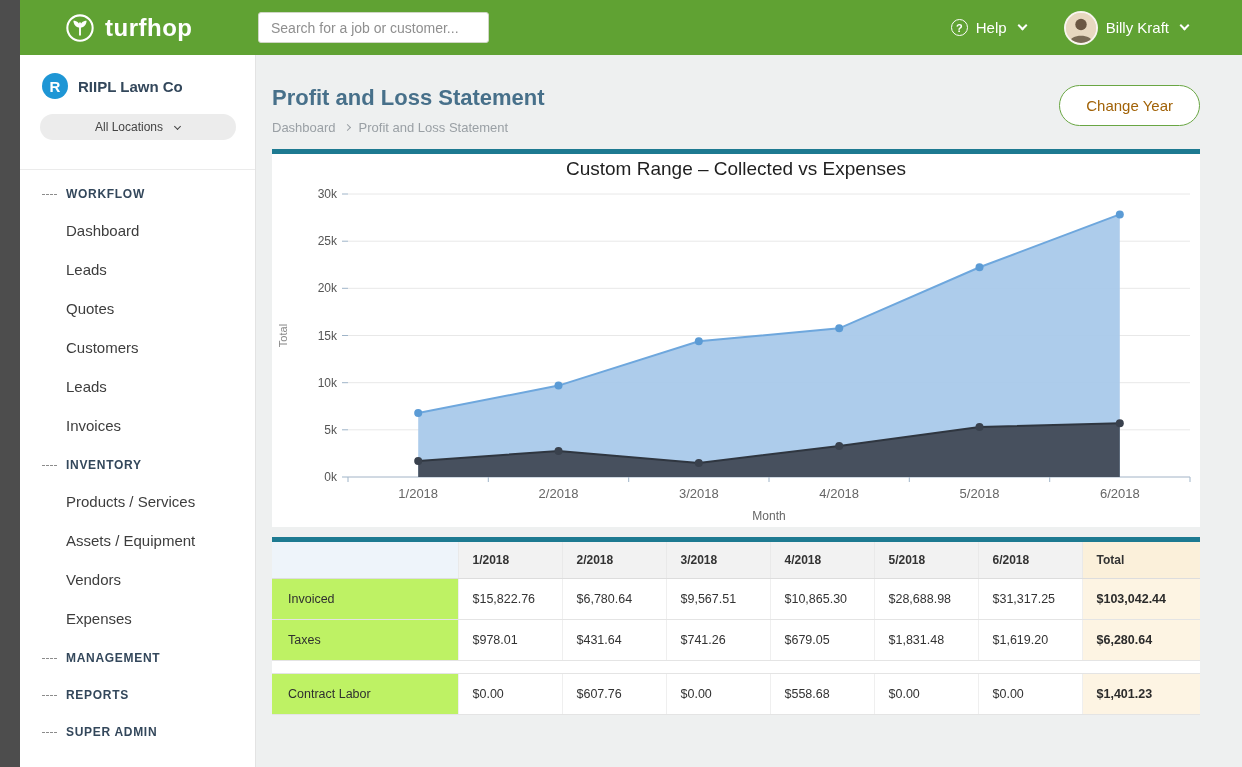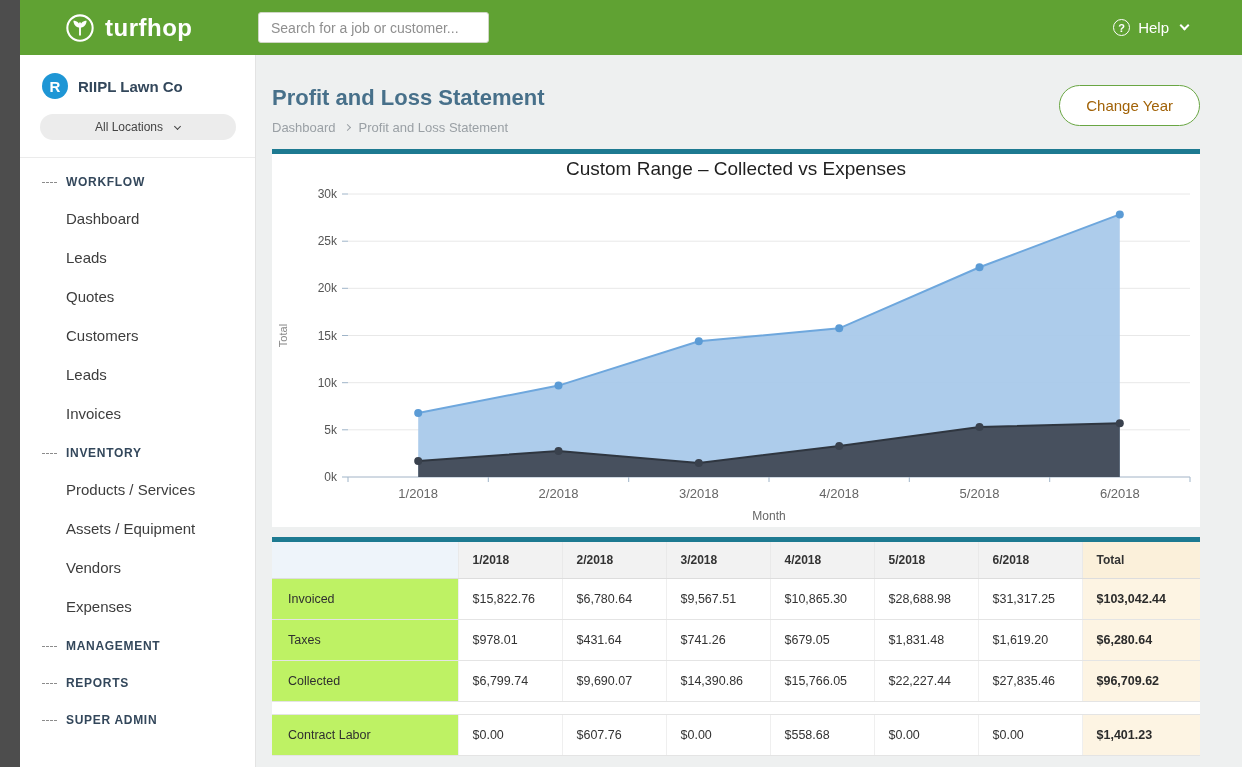--- a/index.html
+++ b/index.html
@@ -20,21 +20,21 @@
   .avatar{width:34px;height:34px;border-radius:50%;overflow:hidden;border:2px solid rgba(255,255,255,.75);background:#e8d8c0;flex:0 0 34px;}
 
   
   .frame{flex:1;display:flex;min-height:0;}
   .sidebar{flex:0 0 236px;width:236px;background:#fff;border-right:1px solid #e3e3e3;overflow:hidden;}
   .company{display:flex;align-items:center;gap:10px;padding:18px 16px 0 22px;cursor:pointer;}
   .company-logo{width:26px;height:26px;border-radius:50%;background:#1e96d5;color:#fff;font-size:15px;font-weight:bold;display:flex;align-items:center;justify-content:center;flex:0 0 26px;}
   .company-name{font-size:15px;font-weight:bold;color:#33475b;}
   .loc-pill{margin:15px auto 0;display:flex;align-items:center;justify-content:center;gap:8px;width:196px;height:26px;border:none;border-radius:14px;background:#ececec;font-size:12px;color:#444;font-family:inherit;cursor:pointer;}
   .loc-pill .chev{width:5px;height:5px;border-width:1.5px;margin-top:-2px;}
-  .sidebar nav{display:block;margin-top:17px;border-top:1px solid #ebebeb;padding-top:4px;}
+  .sidebar nav{display:block;margin-top:29px;border-top:1px solid #ebebeb;padding-top:4px;}
   .nav-section{display:flex;align-items:center;gap:9px;padding:13px 20px 10px 22px;font-size:12px;font-weight:bold;letter-spacing:.7px;color:#33475b;cursor:pointer;}
   .tree-icon{display:inline-block;width:15px;border-top:1px dashed #8c8c8c;}
   .nav-item{padding:11px 20px 11px 46px;font-size:15px;color:#3d3d3d;cursor:pointer;}
 
   .main{flex:1;background:#eef0f0;padding:8px 0 0 16px;overflow:hidden;}
   .main-inner{width:928px;}
   .page-head{display:flex;justify-content:space-between;align-items:flex-start;padding:22px 0 14px 0;}
   .page-title{font-size:22px;font-weight:bold;color:#47708a;}
   .crumbs{margin-top:9px;font-size:13px;color:#9aa0a5;display:flex;align-items:center;gap:9px;}
   .crumb-link{cursor:pointer;}
@@ -72,20 +72,31 @@
         <path d="M16 15.5 C11 15.5 9 11.5 9 8.2 C13 8.2 16 10.8 16 15.5 Z" fill="#fff"></path>
         <path d="M16 15.5 C21 15.5 23 11.5 23 8.2 C19 8.2 16 10.8 16 15.5 Z" fill="#fff"></path>
       </svg>
       <span class="logo-text">turfhop</span>
     </div>
     <input class="search" type="text" placeholder="Search for a job or customer..." style="">
     <div class="topbar-right">
       <div class="help">
         <span class="qmark">?</span>
         <span>Help</span>
+        <span class="chev"></span>
+      </div>
+      <div class="user">
+        <span class="avatar">
+          <svg width="30" height="30" viewBox="0 0 34 34">
+            <rect width="34" height="34" fill="#e8d8c0"></rect>
+            <circle cx="17" cy="13" r="6.5" fill="#6b5743"></circle>
+            <path d="M4 34 C4 23 30 23 30 34 Z" fill="#7a6a55"></path>
+          </svg>
+        </span>
+        <span>Billy Kraft</span>
         <span class="chev"></span>
       </div>
     </div>
   </header>
 
   <div class="frame">
 
     <aside class="sidebar">
       <div class="company">
         <span class="company-logo">R</span>
@@ -240,30 +251,20 @@
                 <tr class="data-row">
                   <td class="label-col">Taxes</td>
                   <td>$978.01</td>
                   <td>$431.64</td>
                   <td>$741.26</td>
                   <td>$679.05</td>
                   <td>$1,831.48</td>
                   <td>$1,619.20</td>
                   <td class="total-col">$6,280.64</td>
                 </tr>
-                <tr class="data-row">
-                  <td class="label-col">Collected</td>
-                  <td>$6,799.74</td>
-                  <td>$9,690.07</td>
-                  <td>$14,390.86</td>
-                  <td>$15,766.05</td>
-                  <td>$22,227.44</td>
-                  <td>$27,835.46</td>
-                  <td class="total-col">$96,709.62</td>
-                </tr>
                 <tr class="spacer-row">
                   <td colspan="8"></td>
                 </tr>
                 <tr class="data-row">
                   <td class="label-col">Contract Labor</td>
                   <td>$0.00</td>
                   <td>$607.76</td>
                   <td>$0.00</td>
                   <td>$558.68</td>
                   <td>$0.00</td>

